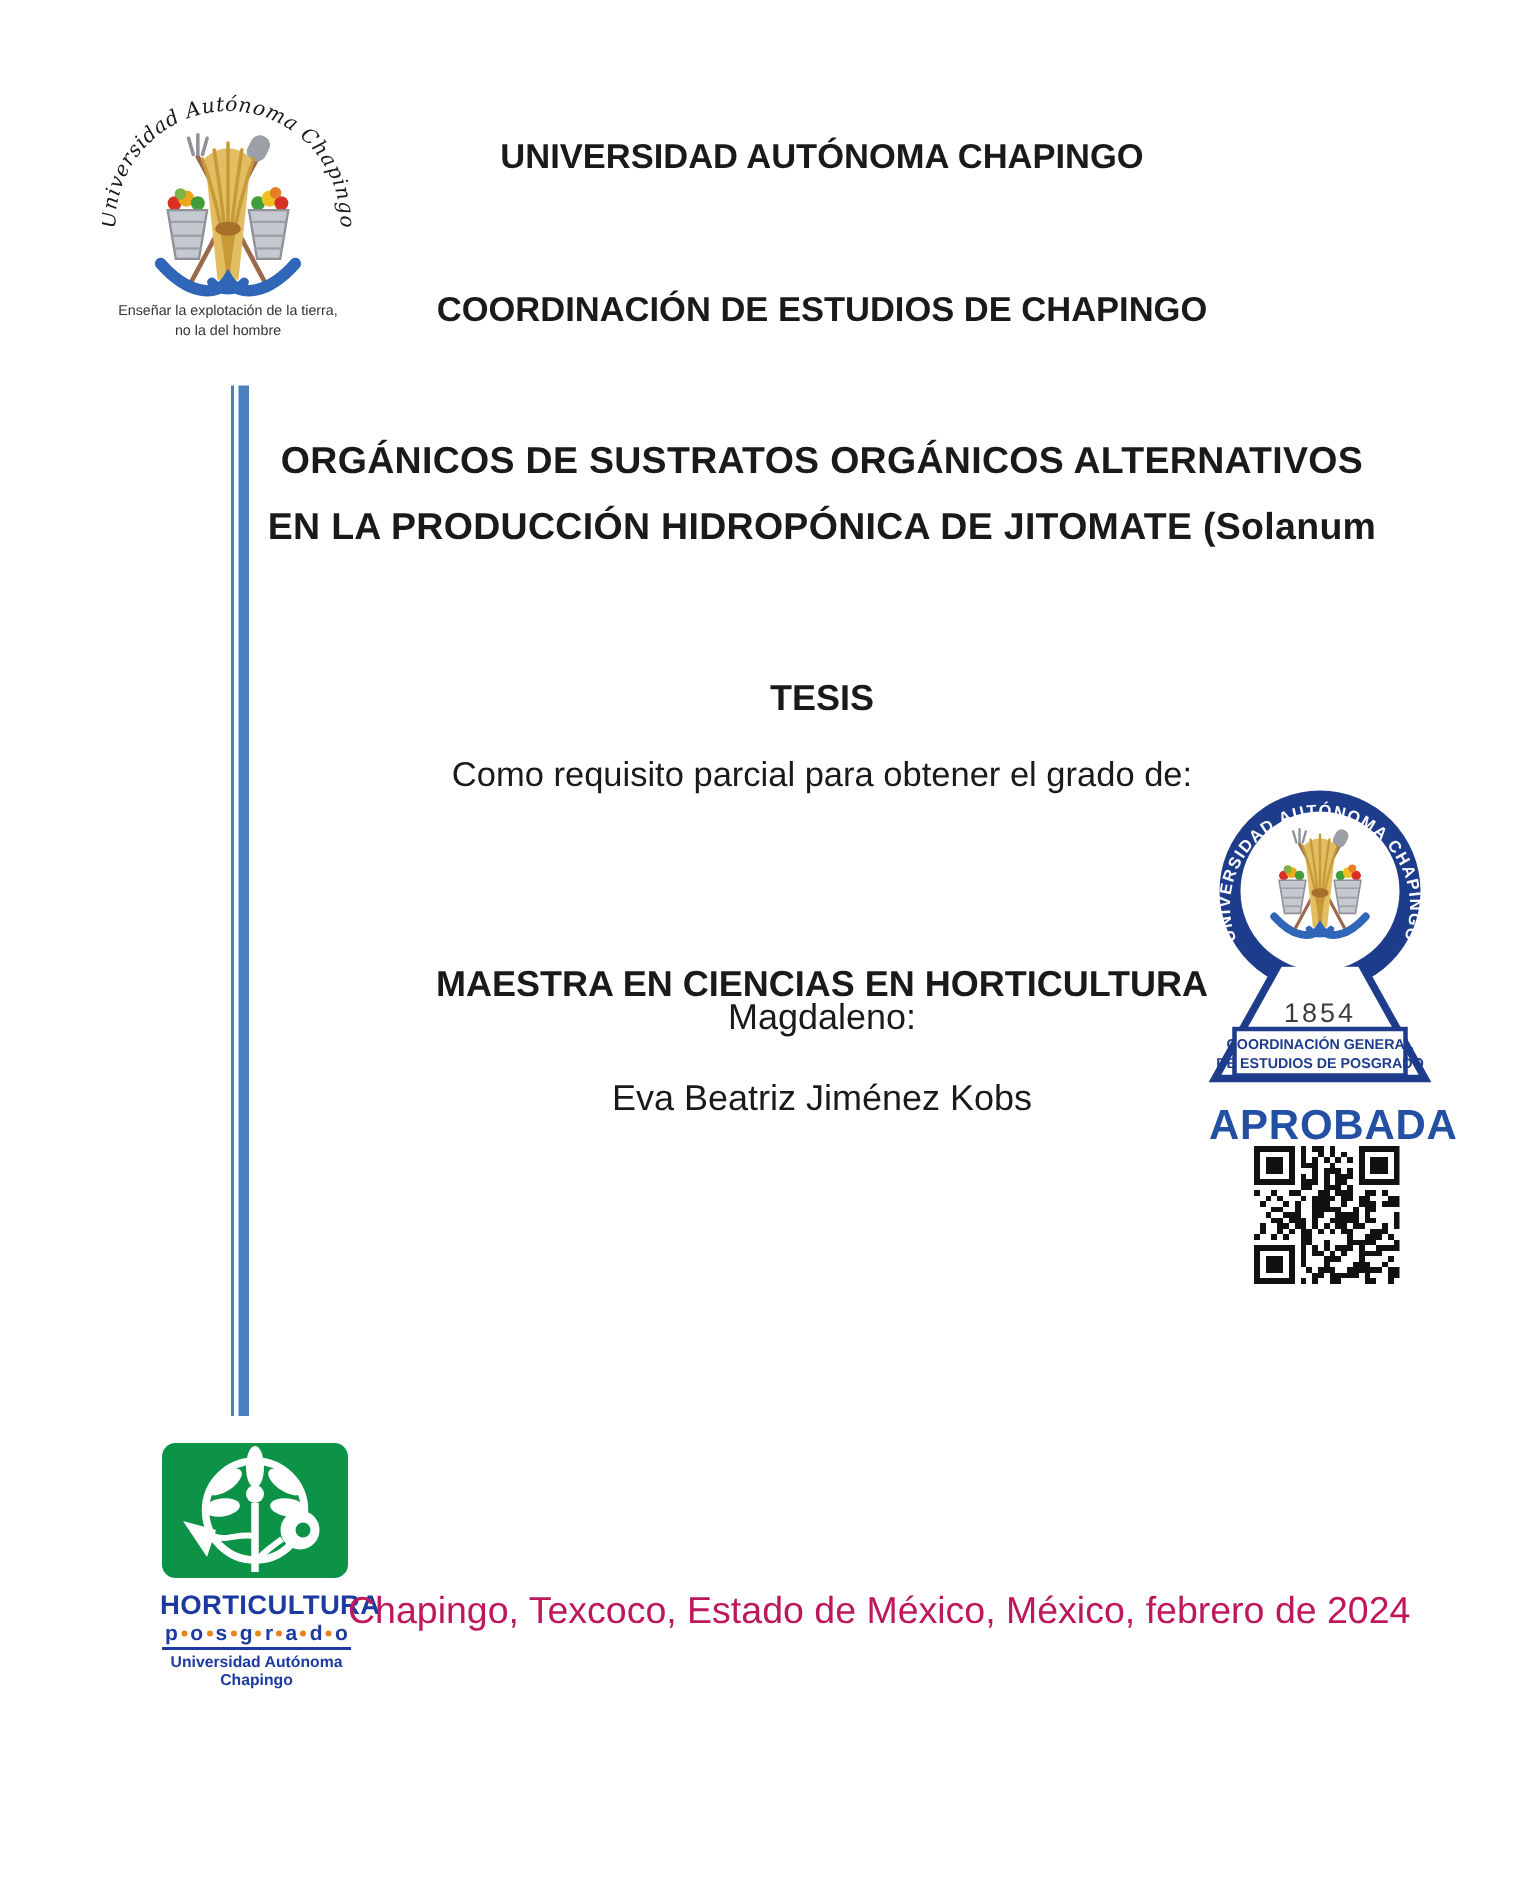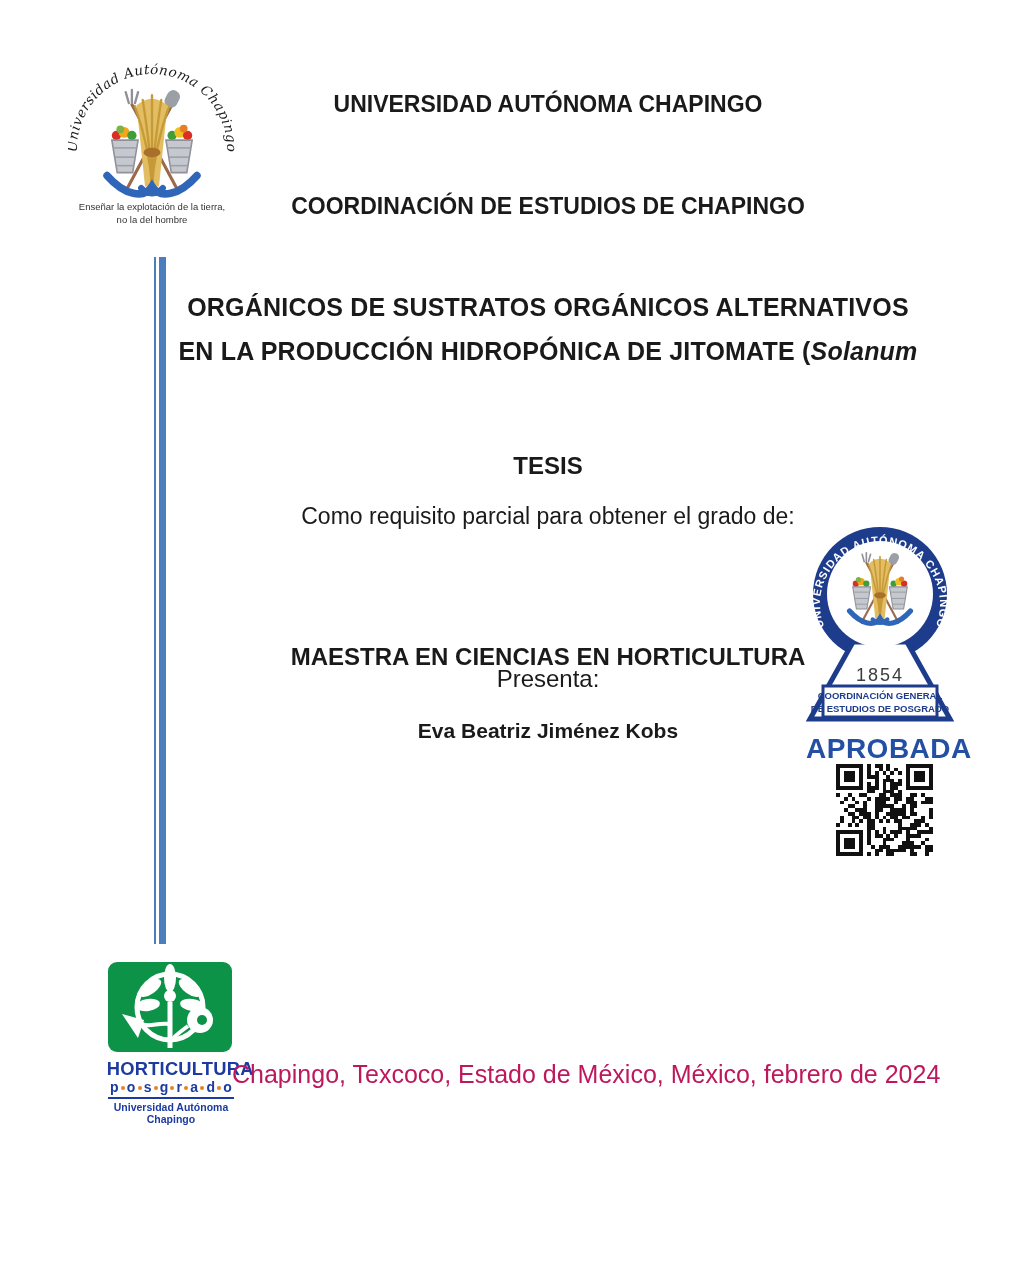--- a/index.html
+++ b/index.html
@@ -2,26 +2,26 @@
 <html><head>
 <meta charset="utf-8">
 <style>
   html,body{margin:0;padding:0;background:#ffffff;}
   .page{position:relative;width:1024px;height:1262px;background:#ffffff;overflow:hidden;
         font-family:"Liberation Sans",sans-serif;color:#1a1a1a;}
   .abs{position:absolute;}
   .cline{position:absolute;left:72px;width:952px;text-align:center;}
   .hdr{font-size:23px;font-weight:bold;line-height:28px;}
   .title-line{font-size:25px;font-weight:bold;line-height:30px;letter-spacing:.2px;}
-  .it{font-style:italic;}
+  .it{}
   .tesis{font-size:24px;font-weight:bold;}
   .plain{font-size:23px;font-weight:normal;}
   .degree{font-size:24px;font-weight:bold;}
   .presenta{font-size:24px;font-weight:normal;}
-  .author{font-size:21px;font-weight:bold;}
+  .author{font-size:24px;font-weight:normal;}
   .direction{font-size:24px;font-weight:bold;}
   .date-line{font-size:25px;font-weight:normal;color:#be185d;}
   .vline-thin{left:154px;top:257px;width:2px;height:687px;background:#4a7ebc;}
   .vline-thick{left:159px;top:257px;width:7px;height:687px;background:#4a7ebc;}
   .seal-wrap{left:806px;top:522px;width:148px;}
   .aprobada{width:148px;text-align:right;font-size:28px;font-weight:bold;
             letter-spacing:.5px;color:#2450a4;margin-top:2px;}
   .qr{left:836px;top:764px;}
   .hort{left:108px;top:962px;width:126px;}
   .hort-name{color:#1c3aa0;font-weight:bold;font-size:18px;letter-spacing:.2px;
@@ -104,21 +104,21 @@
   <div class="abs vline-thin"></div>
   <div class="abs vline-thick"></div>
 
   <div class="cline title-line" style="top:292px">ORGÁNICOS DE SUSTRATOS ORGÁNICOS ALTERNATIVOS</div>
   <div class="cline title-line" style="top:336px"><span>EN LA PRODUCCIÓN HIDROPÓNICA DE JITOMATE (</span><span class="it">Solanum</span></div>
 
   <div class="cline tesis" style="top:452px">TESIS</div>
   <div class="cline plain" style="top:503px">Como requisito parcial para obtener el grado de:</div>
 
   <div class="cline degree" style="top:643px">MAESTRA EN CIENCIAS EN HORTICULTURA</div>
-  <div class="cline presenta" style="top:665px">Presenta:</div>
+  <div class="cline presenta" style="top:665px">Magdaleno:</div>
   <div class="cline author" style="top:719px">Eva Beatriz Jiménez Kobs</div>
 
   <div class="abs seal-wrap">
     <svg width="148" height="205" viewBox="0 0 148 205">
       <circle cx="74" cy="72" r="67" fill="#1e3c8c"></circle>
       <polygon points="47,120 101,120 144,197 4,197" fill="#ffffff" stroke="#1e3c8c" stroke-width="5"></polygon>
       <circle cx="74" cy="72" r="53" fill="#ffffff"></circle>
       <path id="sealArc" d="M 19 106 A 60 60 0 1 1 129 106" fill="none"></path>
       <text font-size="11" font-weight="bold" fill="#ffffff" letter-spacing="1">
         <textPath href="#sealArc" startOffset="50%" text-anchor="middle">UNIVERSIDAD AUTÓNOMA CHAPINGO</textPath>

